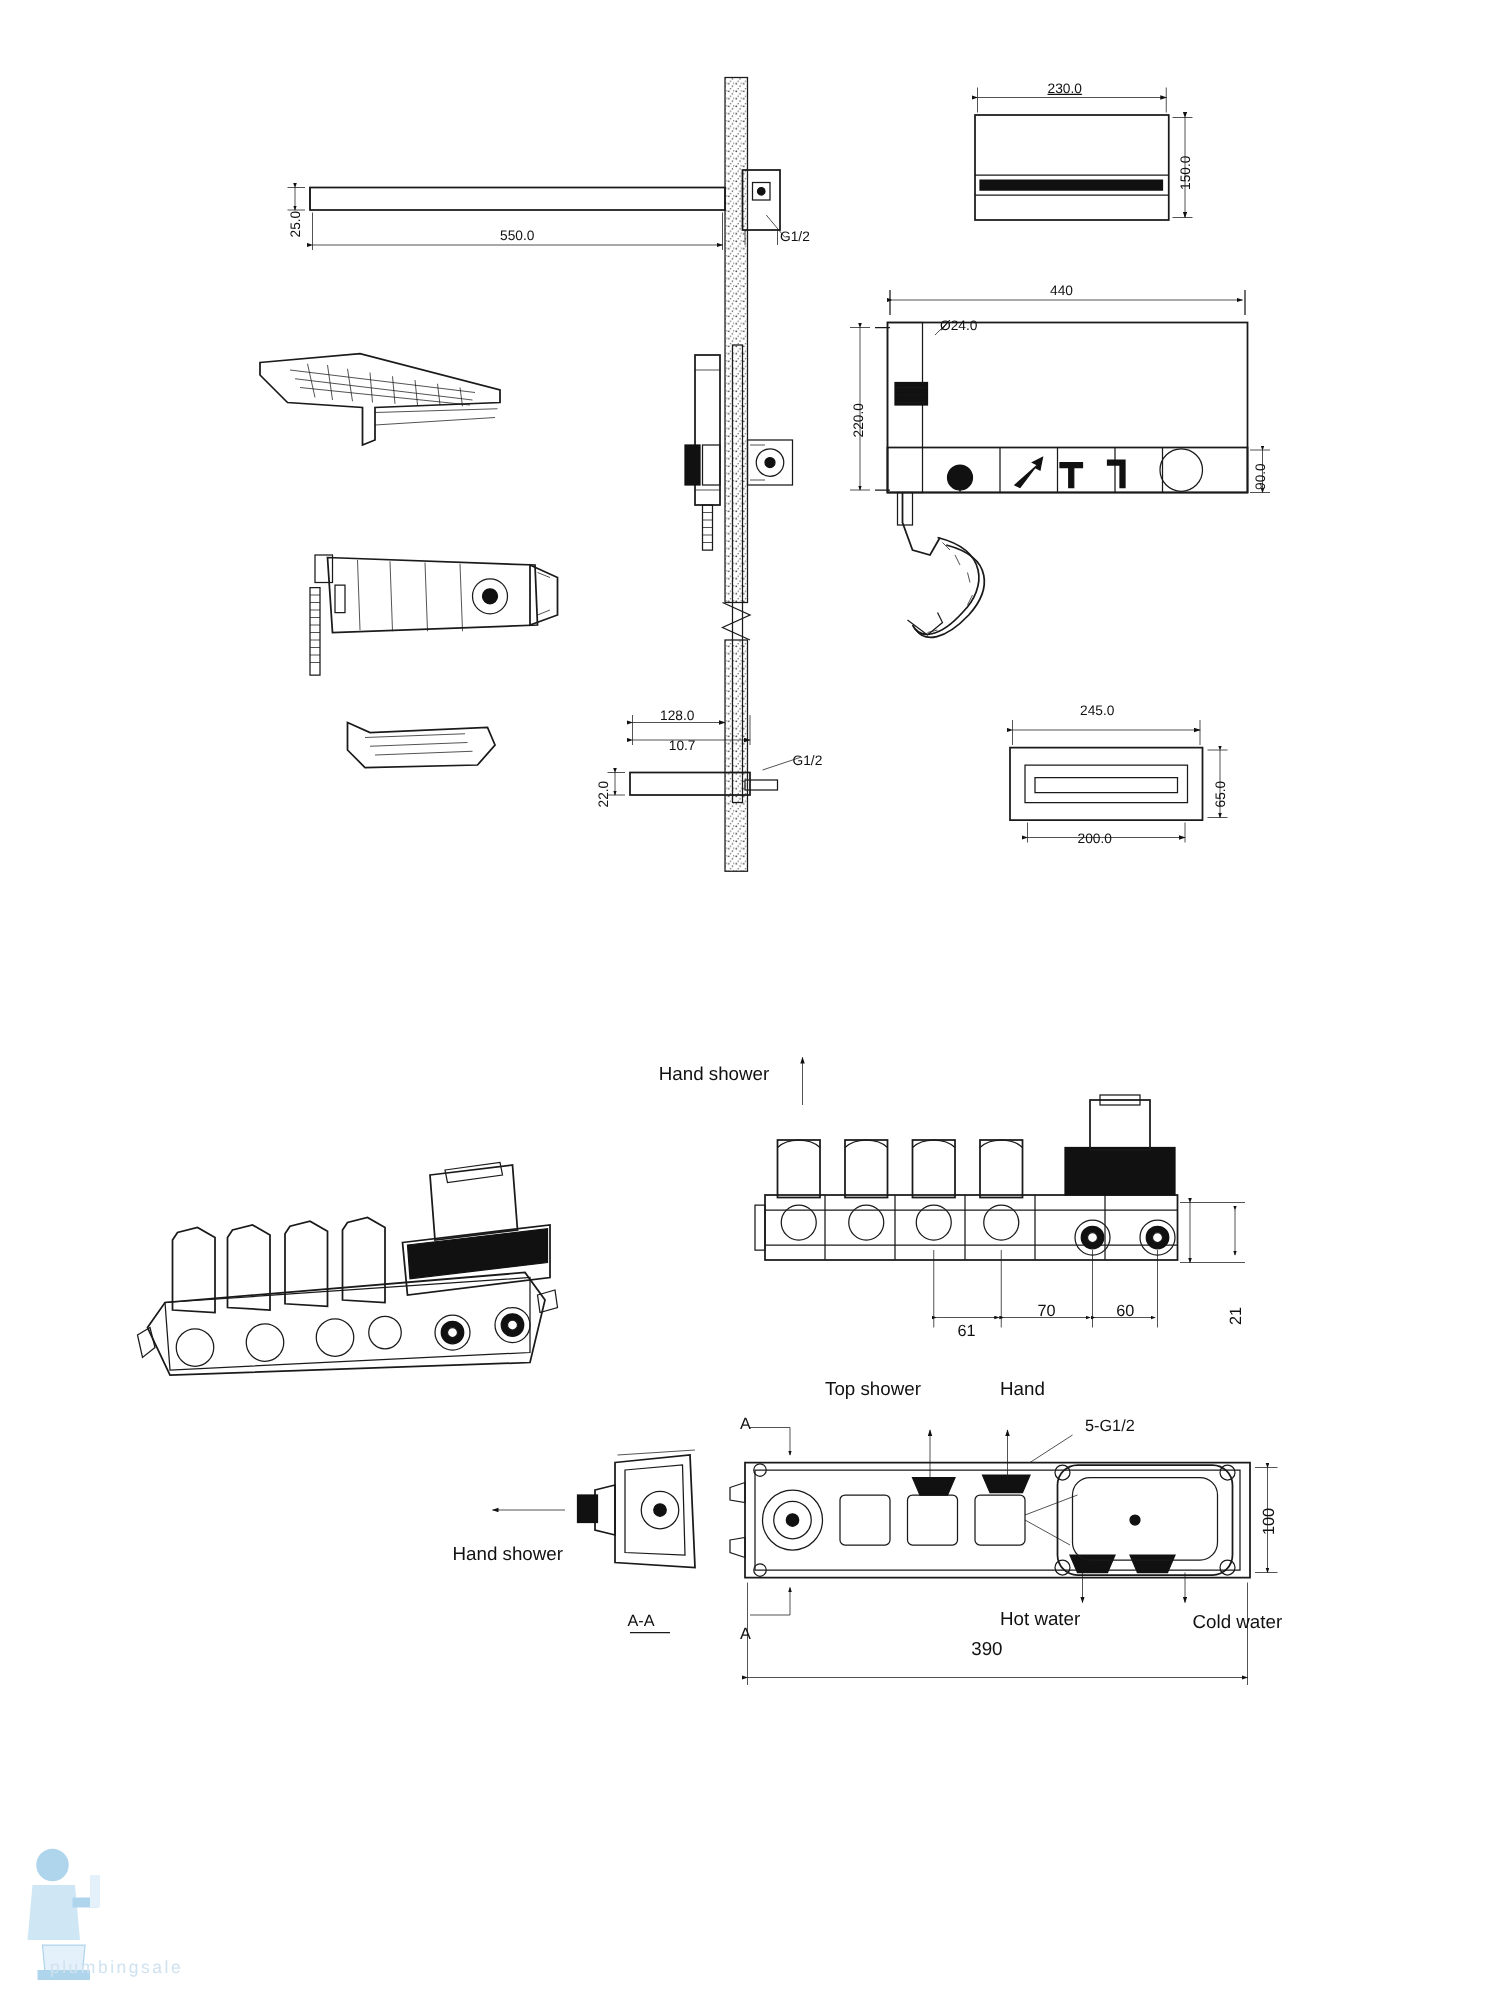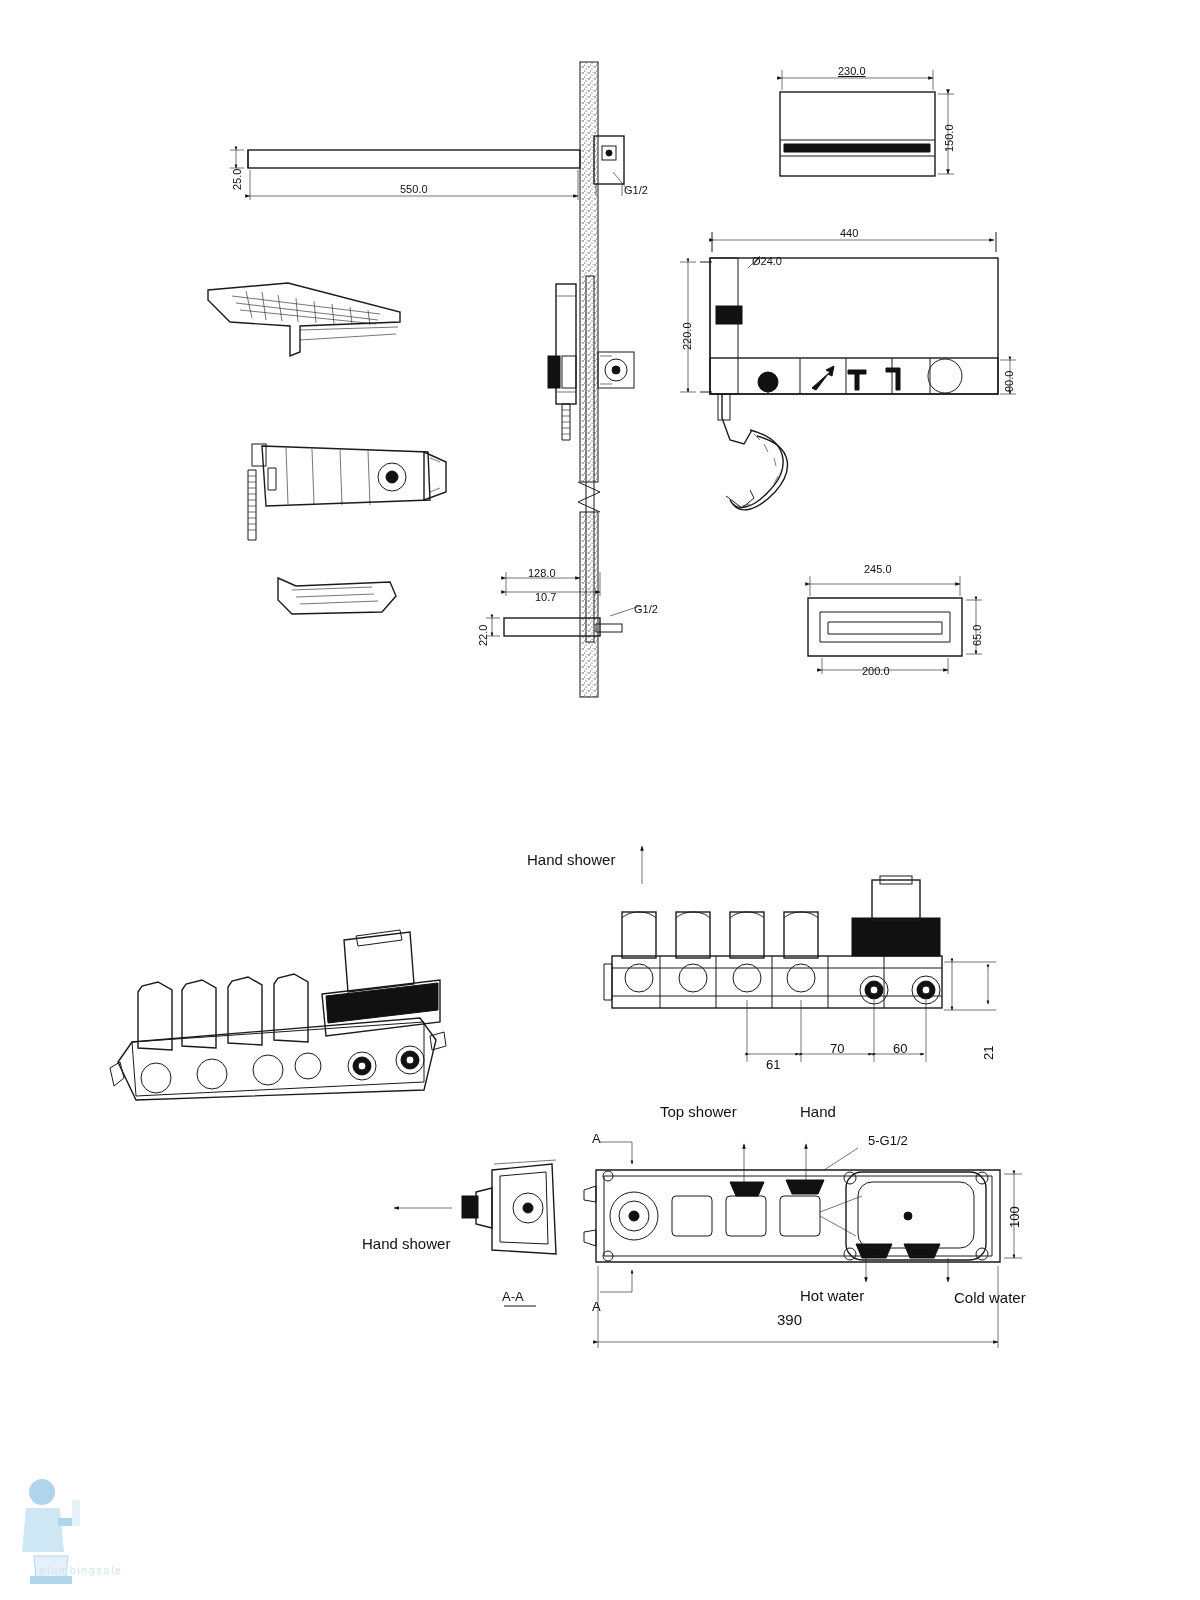--- a/index.html
+++ b/index.html
@@ -10,21 +10,21 @@
   .lbl.mid{font-size:13px;}
   .lbl.rot{transform:rotate(-90deg);transform-origin:left top;}
   svg{position:absolute;left:0;top:0;overflow:visible;}
   .ln{stroke:#1a1a1a;fill:none;stroke-width:1;}
   .ln2{stroke:#1a1a1a;fill:none;stroke-width:1.4;}
   .thin{stroke:#1a1a1a;fill:none;stroke-width:0.6;}
   .dim{stroke:#1a1a1a;fill:none;stroke-width:0.6;}
   .fillk{fill:#111;stroke:#111;}
   .fillw{fill:#fff;stroke:#1a1a1a;stroke-width:1;}
   .hatch{fill:url(#speck);stroke:#1a1a1a;stroke-width:1;}
-  .wmtext{position:absolute;left:40px;top:1565px;font-size:10px;color:#cfe2f0;letter-spacing:2px;}
+  .wmtext{position:absolute;left:40px;top:1565px;font-size:14px;color:#cfe2f0;letter-spacing:2px;}
 </style>
 </head>
 <body>
 
 <div class="sheet">
 
   <svg width="1200" height="1600">
     <defs>
       <pattern id="speck" width="6" height="6" patternUnits="userSpaceOnUse">
         <rect width="6" height="6" fill="#ffffff"></rect>

